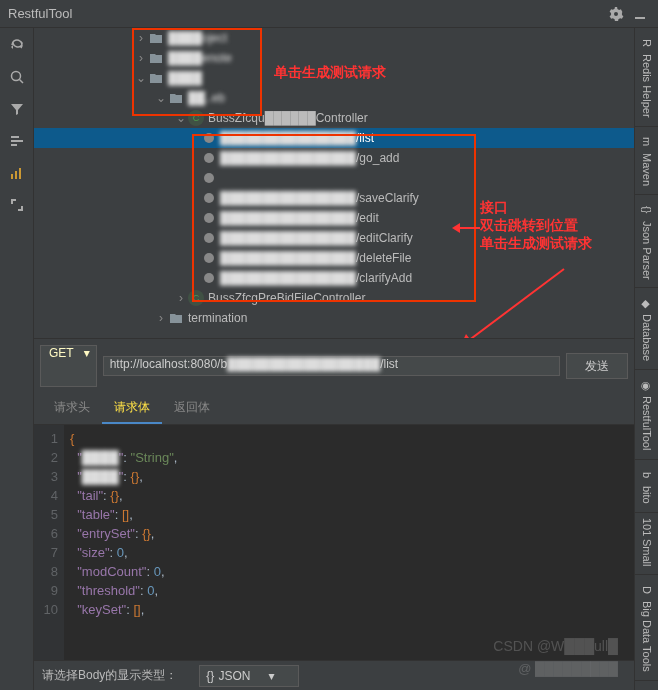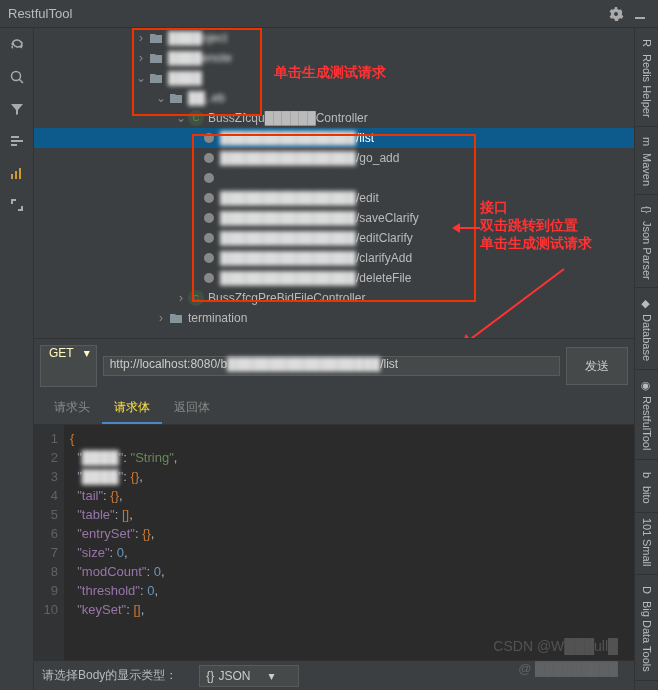--- a/index.html
+++ b/index.html
@@ -32,21 +32,21 @@
 .blur2 { filter: blur(2px); color:#ddd; }
 
 .redbox1 { position: absolute; border: 2px solid #e30; pointer-events: none; left: 98px; top: 0px; width: 130px; height: 88px; }
 .redbox2 { position: absolute; border: 2px solid #e30; pointer-events: none; left: 158px; top: 106px; width: 284px; height: 168px; }
 .red-text { position: absolute; color: #f33; font-size: 14px; font-weight: bold; pointer-events: none; }
 .red-arrow { position: absolute; pointer-events: none; }
 
 .url-row { display: flex; align-items: center; padding: 6px; gap: 6px; border-top: 1px solid #323232; }
 .method-sel { height: 42px; background: #45494a; border: 1px solid #5a5a5a; color: #fef9c3; padding: 0 22px 0 8px; font-size: 12px; position: relative; }
 .url-input { flex: 1; height: 20px; background: #45494a; border: 1px solid #5a5a5a; color: #ccc; padding: 0 6px; font-size: 12px; }
-.send-btn { height: 38px; padding: 0 18px; background: #45494a; border: 1px solid #5a5a5a; color: #ccc; cursor: pointer; font-size: 12px; }
+.send-btn { height: 26px; padding: 0 18px; background: #45494a; border: 1px solid #5a5a5a; color: #ccc; cursor: pointer; font-size: 12px; }
 
 .tabs-row { display: flex; border-bottom: 1px solid #323232; padding-left: 8px; }
 .tabs-row .rtab { padding: 6px 12px; color: #888; cursor: pointer; font-size: 12px; }
 .tabs-row .rtab.active { color: #fde047; border-bottom: 2px solid #4a88c7; }
 
 .editor { flex: 1; background: #2b2b2b; display: flex; font-family: Consolas, monospace; font-size: 13px; overflow: hidden; }
 .gutter { width: 30px; background: #313335; color: #606366; text-align: right; padding: 4px 6px 0 0; line-height: 19px; }
 .code { flex: 1; padding: 4px 0 0 6px; line-height: 19px; white-space: pre; color: #a9b7c6; }
 .code .k { color: #9876aa; }
 .code .s { color: #6a8759; }
@@ -176,41 +176,41 @@
             <span class="ep-icon"></span>
             <span><span class="blur2">████████████████</span><span>/go_add</span></span>
           </div>
           <div class="tree-row">
             <span class="indent" style="width: 170px;"></span>
             <span class="ep-icon"></span>
           </div>
           <div class="tree-row">
             <span class="indent" style="width: 170px;"></span>
             <span class="ep-icon"></span>
+            <span><span class="blur2">████████████████</span><span>/saveClarify</span></span>
+          </div>
+          <div class="tree-row">
+            <span class="indent" style="width: 170px;"></span>
+            <span class="ep-icon"></span>
             <span><span class="blur2">████████████████</span><span>/edit</span></span>
           </div>
           <div class="tree-row">
             <span class="indent" style="width: 170px;"></span>
             <span class="ep-icon"></span>
-            <span><span class="blur2">████████████████</span><span>/saveClarify</span></span>
-          </div>
-          <div class="tree-row">
-            <span class="indent" style="width: 170px;"></span>
-            <span class="ep-icon"></span>
             <span><span class="blur2">████████████████</span><span>/editClarify</span></span>
           </div>
           <div class="tree-row">
             <span class="indent" style="width: 170px;"></span>
             <span class="ep-icon"></span>
+            <span><span class="blur2">████████████████</span><span>/deleteFile</span></span>
+          </div>
+          <div class="tree-row">
+            <span class="indent" style="width: 170px;"></span>
+            <span class="ep-icon"></span>
             <span><span class="blur2">████████████████</span><span>/clarifyAdd</span></span>
-          </div>
-          <div class="tree-row">
-            <span class="indent" style="width: 170px;"></span>
-            <span class="ep-icon"></span>
-            <span><span class="blur2">████████████████</span><span>/deleteFile</span></span>
           </div>
           <div class="tree-row">
             <span class="indent" style="width: 140px;"></span>
             <span class="chev">›</span>
             <span class="picon cls-icon">C</span>
             <span>BussZfcgPreBidFileController</span>
           </div>
           <div class="tree-row">
             <span class="indent" style="width: 120px;"></span>
             <span class="chev">›</span>

